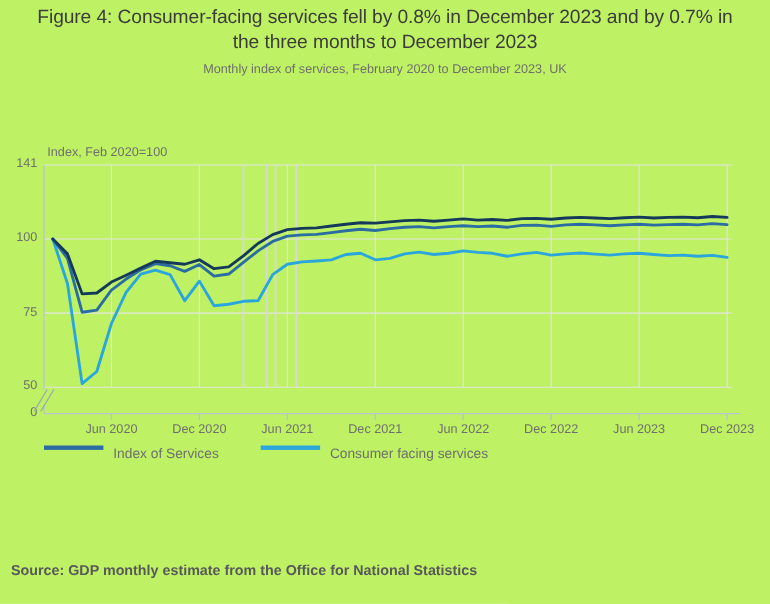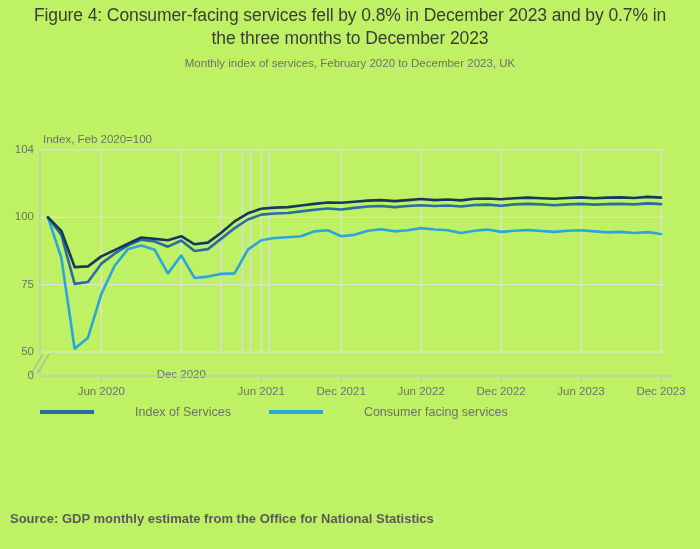--- a/index.html
+++ b/index.html
@@ -46,21 +46,21 @@
     font-size: 11.5px; color: #6f6f6e; white-space: nowrap;
     transform: translateX(-50%);
   }
   .xlabels { position:absolute; left:0; top:0; width:700px; height:265px; }
 
   
   #legend {
     position: absolute; left: 40px; top: 405px; width: 640px;
     display: flex; align-items: center;
   }
-  .legend-item { display: flex; align-items: center; margin-right: 38px; gap: 32px; }
+  .legend-item { display: flex; margin-right: 38px; }
   .legend-swatch { width: 54px; height: 4px; border-radius: 0; margin-right: 9px; }
   .legend-label { font-size: 12.5px; color: #6f6f6e; white-space: nowrap; }
 
   
   .source {
     position: absolute; left: 10px; top: 511px;
     font-size: 13px; font-weight: bold; color: #58595b;
   }
 </style>
 </head>
@@ -73,25 +73,25 @@
 
   <div id="chart">
 
     <div class="axis-note">Index, Feb 2020=100</div>
 
     <div class="ylabels" id="ylabels">
         <div class="ylab" style="top: 250px;">0</div>
         <div class="ylab" style="top: 226px;">50</div>
         <div class="ylab" style="top: 158.667px;">75</div>
         <div class="ylab" style="top: 91.3333px;">100</div>
-        <div class="ylab" style="top: 24px;">104</div>
+        <div class="ylab" style="top: 24px;">141</div>
       </div>
     <div class="xlabels" id="xlabels">
         <div class="xlab" style="left: 101.304px; top: 265px;">Jun 2020</div>
-        <div class="xlab" style="left: 181.261px; top: 248px;">Dec 2020</div>
+        <div class="xlab" style="left: 181.261px; top: 265px;">Dec 2020</div>
         <div class="xlab" style="left: 261.217px; top: 265px;">Jun 2021</div>
         <div class="xlab" style="left: 341.174px; top: 265px;">Dec 2021</div>
         <div class="xlab" style="left: 421.13px; top: 265px;">Jun 2022</div>
         <div class="xlab" style="left: 501.087px; top: 265px;">Dec 2022</div>
         <div class="xlab" style="left: 581.043px; top: 265px;">Jun 2023</div>
         <div class="xlab" style="left: 661px; top: 265px;">Dec 2023</div>
       </div>
 
     <div id="plot">
       <svg class="layer" id="grid-layer" width="625" height="202">

